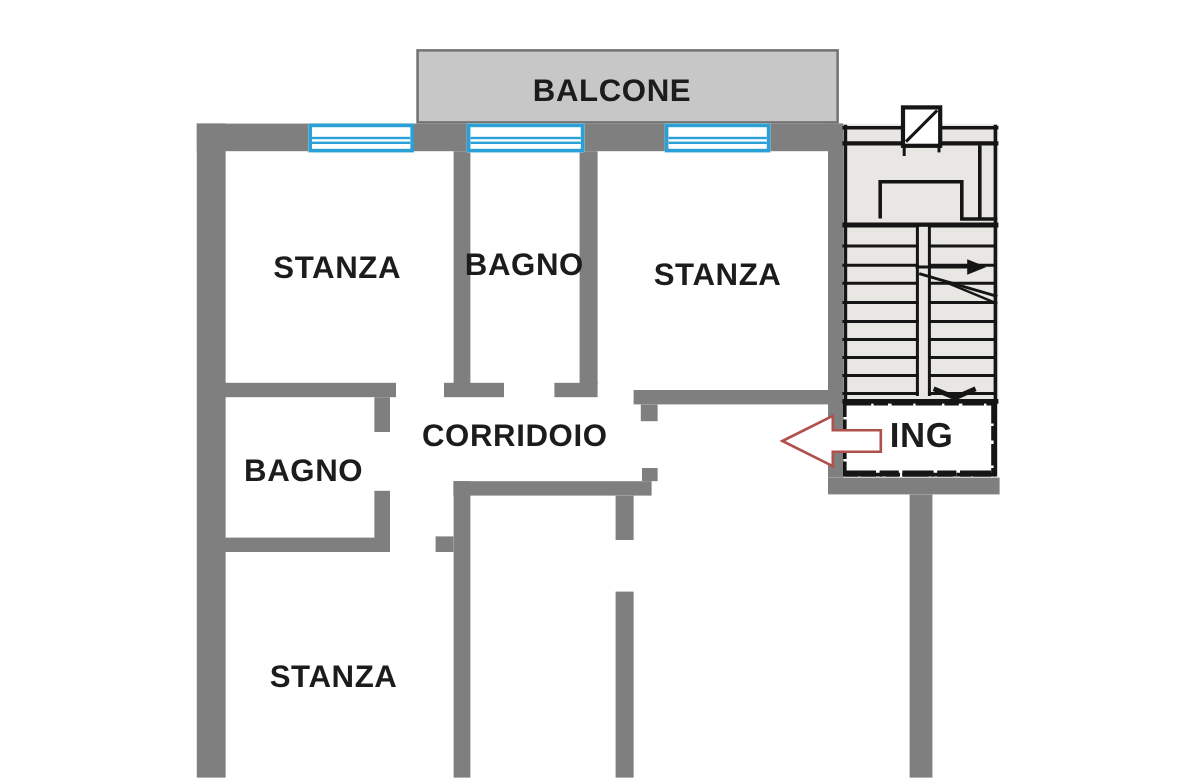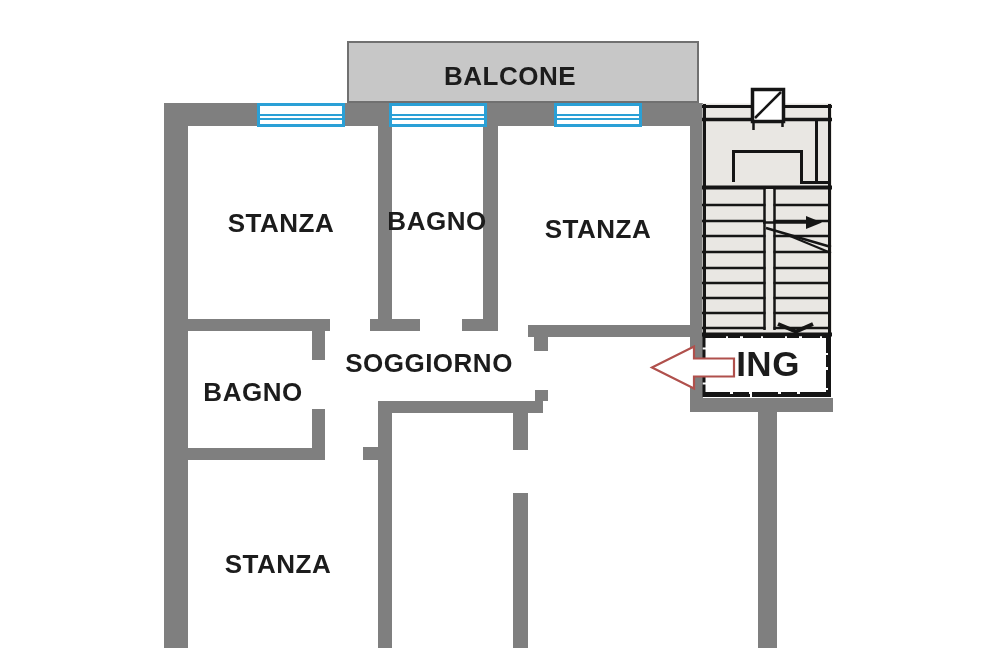--- a/index.html
+++ b/index.html
@@ -21,21 +21,21 @@
   }
   .pane{position:absolute;left:0;right:0;height:2px;background:var(--window-blue,#2aa0d6);}
   .pane.p1{top:45%;}
   .pane.p2{top:64%;}
   .overlay{position:absolute;left:0;top:0;width:1000px;height:650px;}
   .lbl{
     position:absolute;transform:translate(-50%,-50%);
     font-weight:700;font-size:26px;letter-spacing:.5px;
     color:var(--label-text,#1c1c1c);white-space:nowrap;text-align:right;
   }
-  .lbl.big{font-size:35px;}
+  .lbl.big{font-size:29px;}
 </style>
 </head>
 <body>
 
 <div class="plan">
 
   <div class="balcony" style="left:347px;top:41px;width:352px;height:62px;"></div>
 
   <div class="wall" style="left:164px;top:103px;width:24px;height:545px;"></div>
   <div class="wall" style="left:164px;top:103px;width:538px;height:23px;"></div>
@@ -126,18 +126,18 @@
       </g>
     </g>
 
     <polygon points="652,367.5 694,346.5 694,358.5 734,358.5 734,376.5 694,376.5 694,388.5" fill="#ffffff" stroke="var(--arrow-red,#b0504c)" stroke-width="2.2"></polygon>
   </svg>
 
   <div class="lbl" style="left:510px;top:76px;">BALCONE</div>
   <div class="lbl" style="left:281px;top:223px;">STANZA</div>
   <div class="lbl" style="left:437px;top:221px;">BAGNO</div>
   <div class="lbl" style="left:598px;top:229px;">STANZA</div>
-  <div class="lbl" style="left:429px;top:363px;">SOGGIORNO</div>
+  <div class="lbl" style="left:429px;top:363px;">CORRIDOIO</div>
   <div class="lbl" style="left:253px;top:392px;">BAGNO</div>
   <div class="lbl" style="left:278px;top:564px;">STANZA</div>
   <div class="lbl big" style="left:768px;top:364px;">ING</div>
 
 </div>
 
 </body></html>

